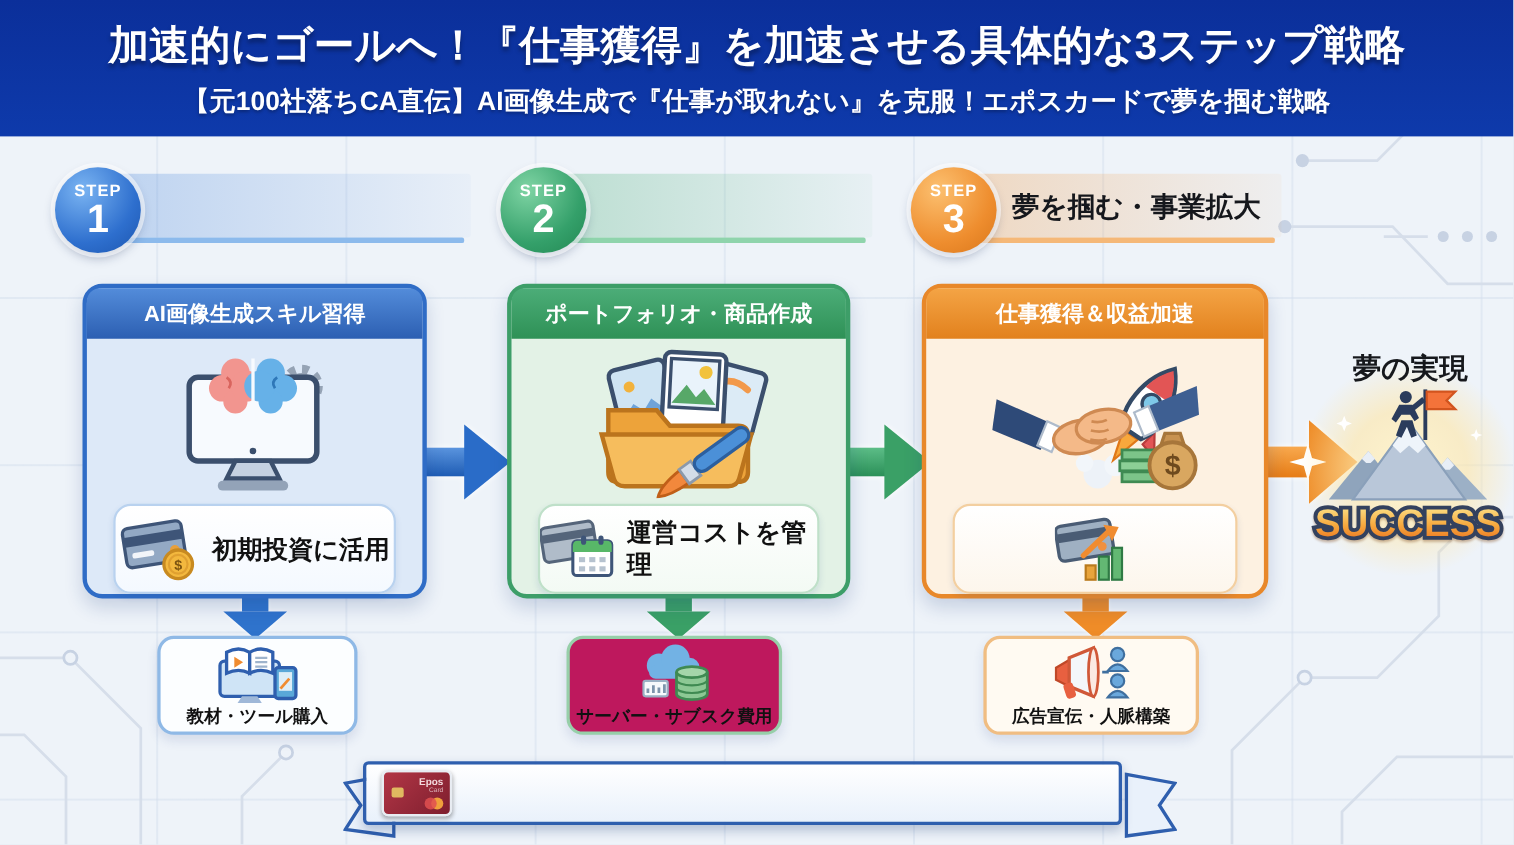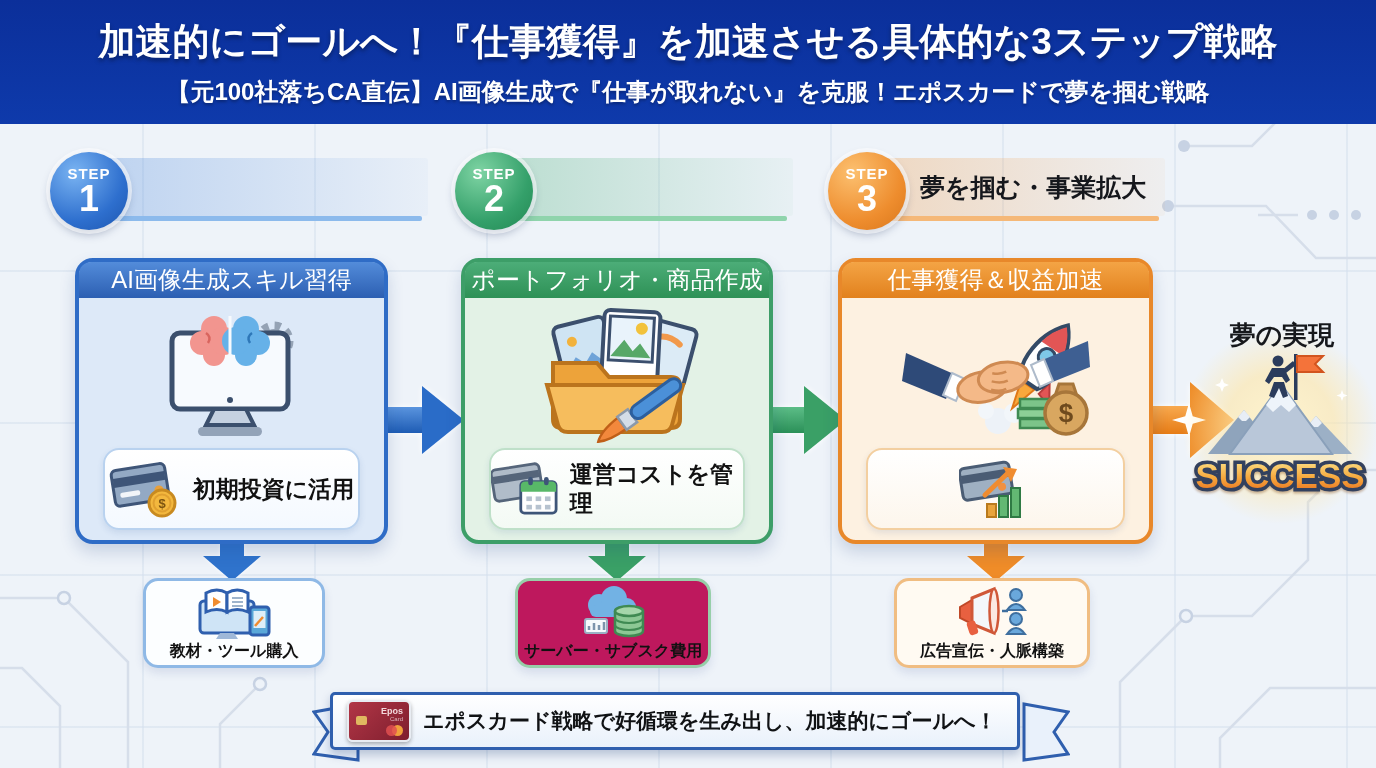--- a/index.html
+++ b/index.html
@@ -39,22 +39,22 @@
   .badge .n{font-size:36px;font-weight:900;line-height:35px}
   .head-label{position:absolute;left:92px;top:8px;height:58px;display:flex;align-items:center;
     font-size:25px;font-weight:900;color:#15171c;white-space:nowrap}
 
   
   .card{position:absolute;top:258px;height:286px;border-radius:18px;z-index:2;
     box-shadow:0 8px 16px rgba(30,60,130,.18)}
   .c1{left:75px;width:313px;background:#dde9f8;border:4px solid #2f6cc6}
   .c2{left:461px;width:312px;background:#e3f2e6;border:4px solid #3d9e68}
   .c3{left:838px;width:315px;background:#fdf1e1;border:4px solid #e8882a}
-  .card-head{height:36px;border-radius:12px 12px 0 0;display:flex;align-items:center;justify-content:center;
-    color:#fff;font-size:24px;font-weight:400;white-space:nowrap}
+  .card-head{height:46px;border-radius:12px 12px 0 0;display:flex;align-items:center;justify-content:center;
+    color:#fff;font-size:20px;font-weight:700;white-space:nowrap}
   .c1 .card-head{background:linear-gradient(180deg,#538cda,#2c5fb2)}
   .c2 .card-head{background:linear-gradient(180deg,#4cad78,#2e9156)}
   .c3 .card-head{background:linear-gradient(180deg,#f4a445,#e2811d)}
   .card-icon{height:150px;display:flex;align-items:center;justify-content:center}
   .pill{margin:0 24px;height:82px;border-radius:16px;display:flex;align-items:center;justify-content:center;gap:10px;
     background:linear-gradient(180deg,#ffffff,#f4f9ff);box-shadow:0 3px 6px rgba(40,80,150,.12)}
   .c1 .pill{border:2px solid #b9d2ef}
   .c2 .pill{border:2px solid #bfe0c9;background:linear-gradient(180deg,#fff,#f3faf4)}
   .c3 .pill{border:2px solid #f3cfa0;background:linear-gradient(180deg,#fff,#fdf6ec)}
   .pill-text{font-size:23px;font-weight:800;color:#111;white-space:pre-line;line-height:29px}
@@ -427,16 +427,15 @@
   </svg>
   <svg class="tail" width="48" height="68" style="left:1022px;top:698px">
     <polygon points="2,6 46,14 32,34 46,56 2,62" fill="#e9f1fb" stroke="#2f5fae" stroke-width="3"></polygon>
   </svg>
   <div class="ribbon-main">
     <div class="epos-card">
       <div class="chip"></div>
       <div class="nm"><span>Epos</span><small>Card</small></div>
       <div class="mc"></div>
     </div>
-    <span class="ribbon-text">エポスカード戦略で好循環を生み出し、加速的にゴールへ！</span>
   </div>
 
 </div>
 
 </body></html>

